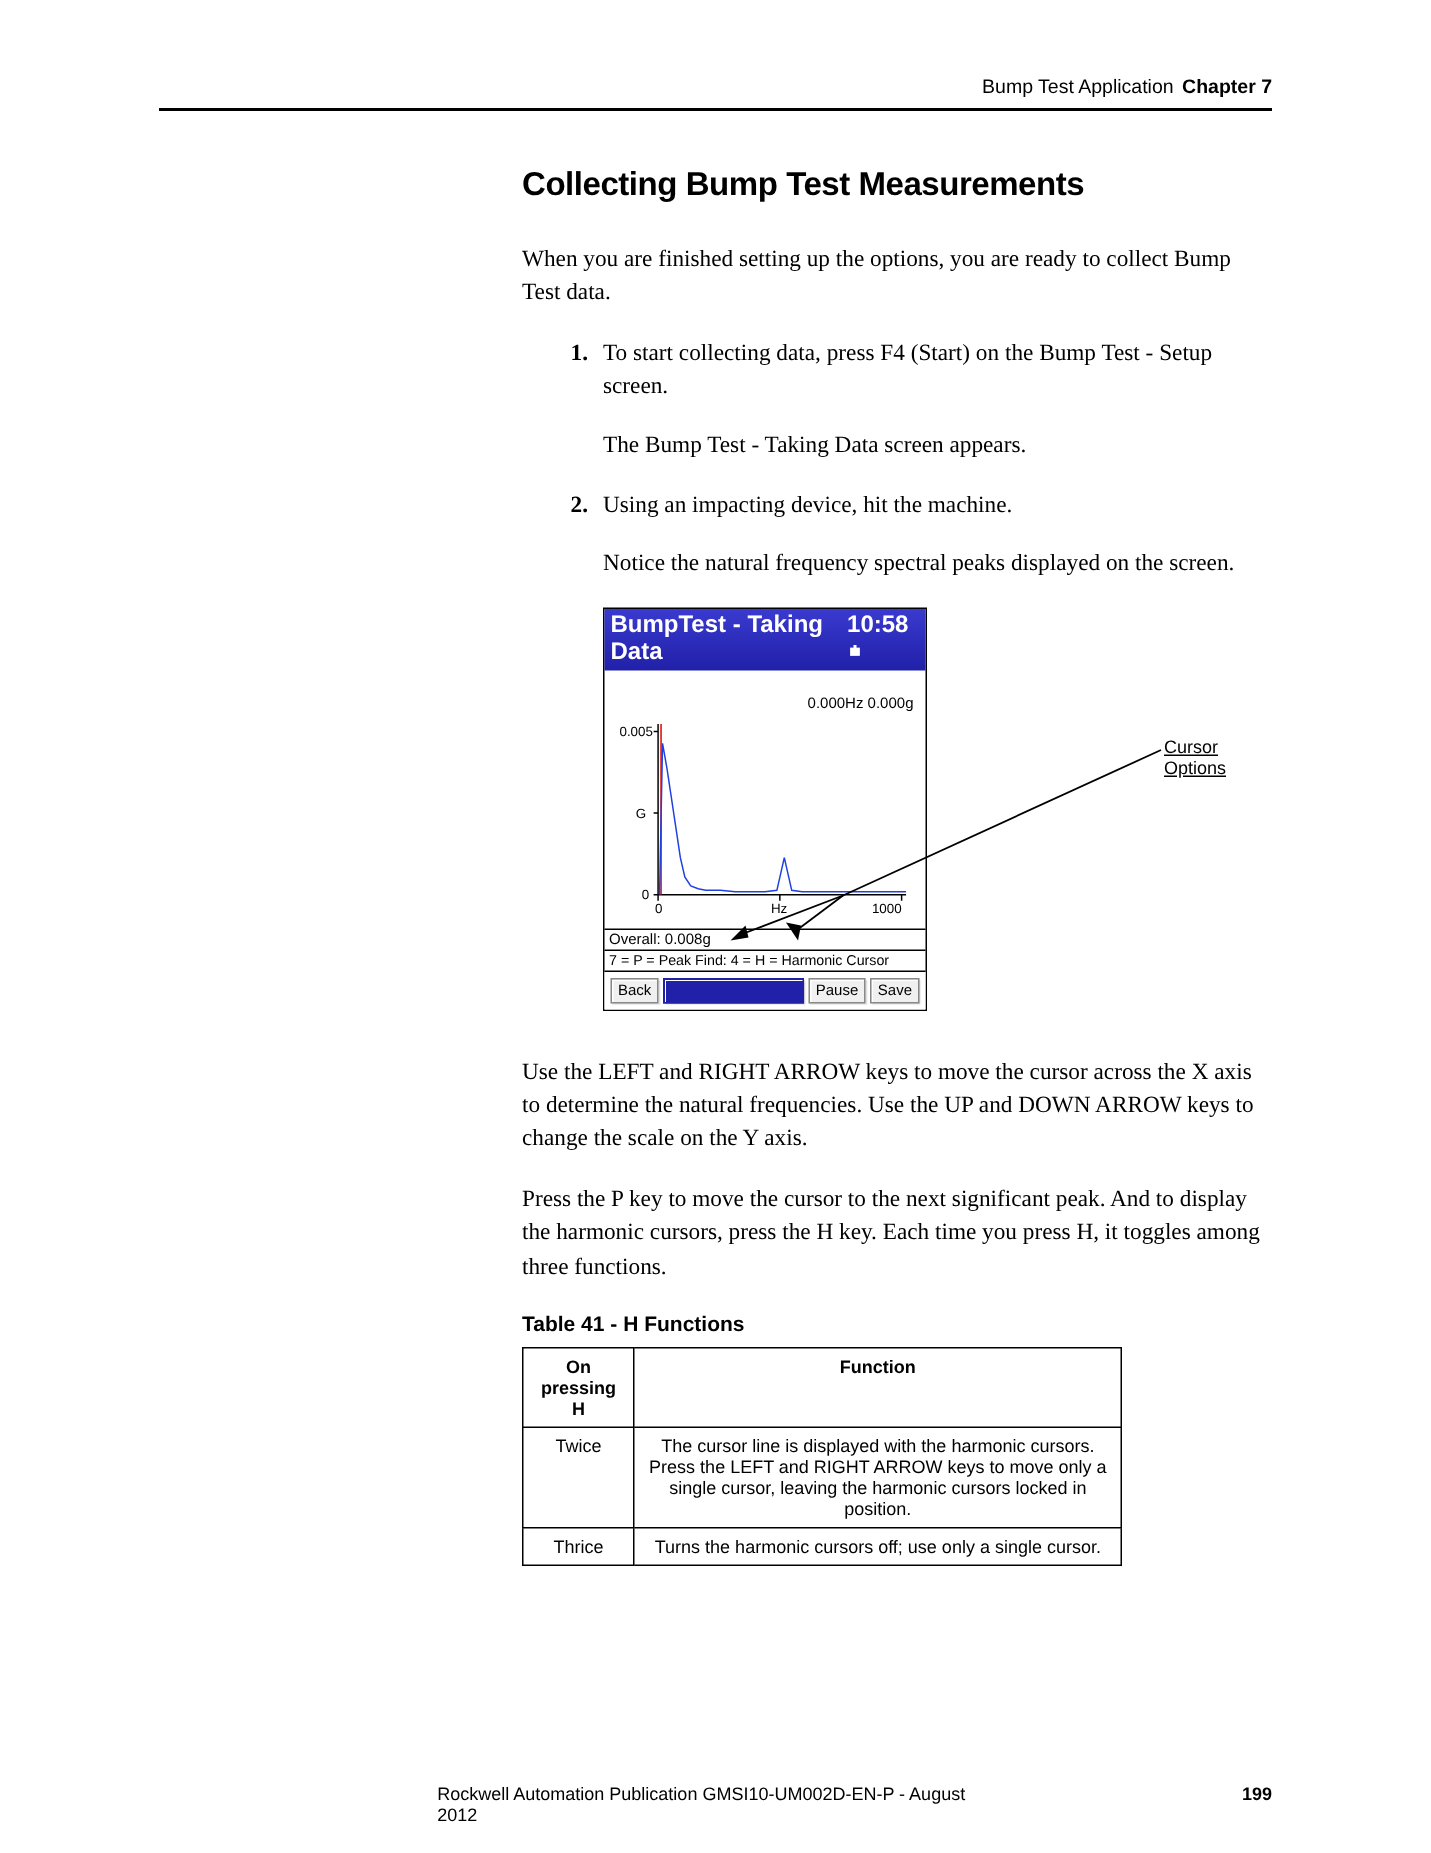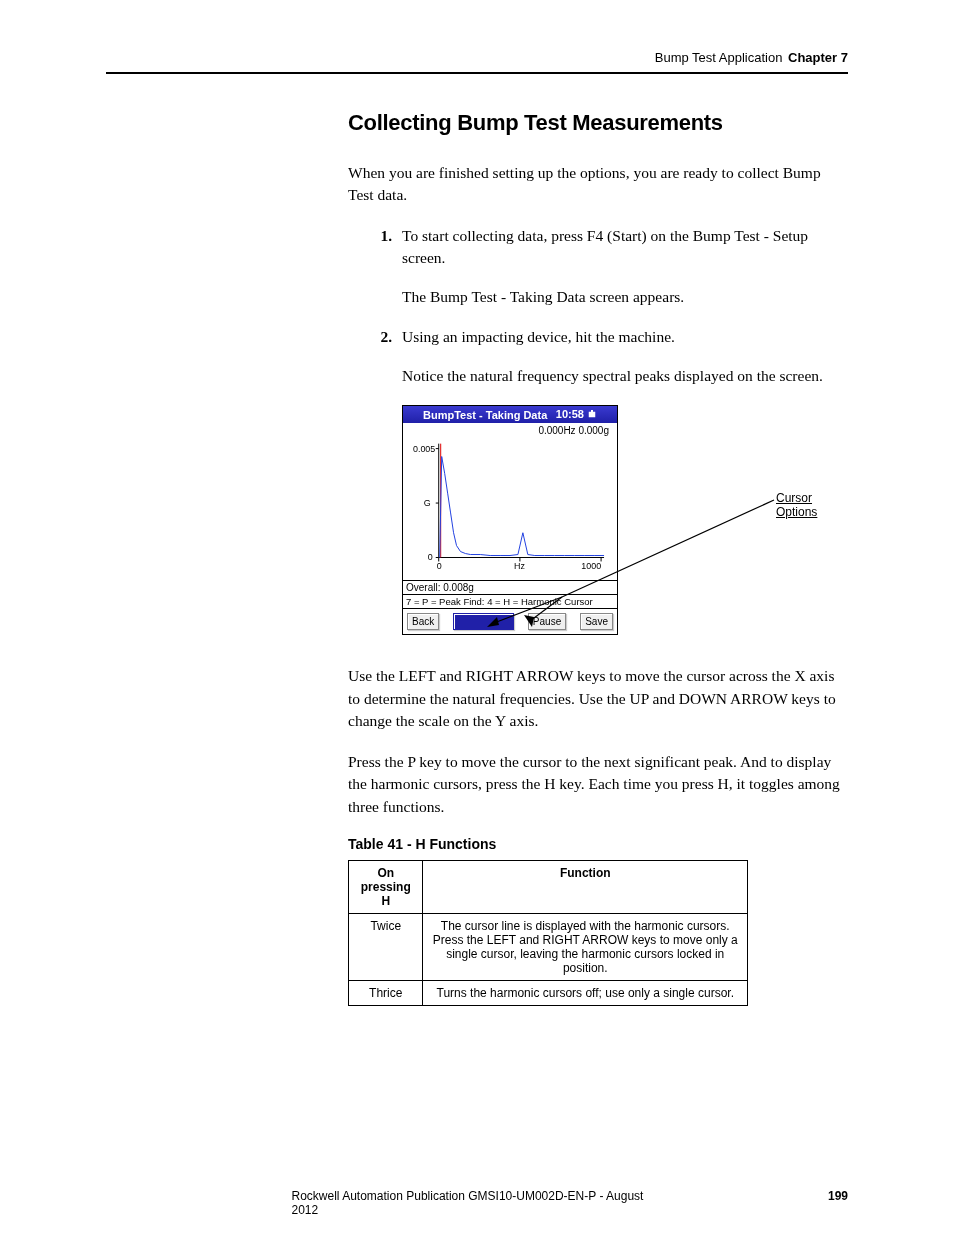--- a/index.html
+++ b/index.html
@@ -9,27 +9,27 @@
   .header .chap { font-weight:700; margin-left:2px; }
   .content { position:absolute; top:110px; left:348px; right:106px; }
   .h2 { font-family:"Helvetica Neue", Arial, sans-serif; font-weight:700; font-size:22px; font-stretch:condensed; margin-bottom:26px; letter-spacing:-0.3px; }
   .body-p { font-size:15.5px; line-height:1.45; margin-bottom:18px; }
   .step { display:flex; margin-left:20px; margin-bottom:16px; font-size:15.5px; line-height:1.45; }
   .step-num { font-weight:700; width:24px; flex-shrink:0; text-align:right; margin-right:10px; }
   .step-body { flex:1; }
   .step-sub { font-size:15.5px; line-height:1.45; margin-left:54px; margin-bottom:18px; margin-top:14px; }
   .figure-wrap { margin-left:54px; position:relative; margin-bottom:30px; }
   .device { width:214px; border:1px solid #000; background:#fff; font-family:Arial, sans-serif; }
-  .dev-title { background:linear-gradient(#3a3ad0,#2020a8); color:#fff; font-size:11px; font-weight:700; padding:2px 20px; display:flex; justify-content:space-between; align-items:center; }
-  .dev-readout { text-align:right; font-size:10px; padding:2px 8px 0 0; }
+  .dev-title { background:linear-gradient(#3a3ad0,#2020a8); color:#fff; font-size:16px; font-weight:700; padding:2px 4px; display:flex; justify-content:space-between; align-items:center; }
+  .dev-readout { text-align:right; font-size:10px; padding:17px 8px 0 0; }
   .dev-plot { position:relative; height:140px; margin:2px 8px 2px 8px; }
   .dev-plot svg { width:100%; height:100%; display:block; }
   .dev-overall { border:1px solid #000; border-left:0; border-right:0; font-size:10px; padding:1px 3px; }
   .dev-hint { border-bottom:1px solid #000; font-size:9.5px; padding:1px 3px; }
-  .dev-btns { display:flex; gap:14px; padding:4px; background:#fff; }
+  .dev-btns { display:flex; gap:3px; padding:4px; background:#fff; }
   .dev-btn { border:1px solid #888; background:#f0f0f0; font-size:10px; padding:2px 4px; box-shadow:inset 1px 1px 0 #fff, 1px 1px 1px rgba(0,0,0,0.2); }
   .dev-btn.blank { background:#2020a8; border-color:#2020a8; flex:1; }
   .callout-label { position:absolute; font-family:"Helvetica Neue", Arial, sans-serif; font-size:12px; font-stretch:condensed; }
   .table-title { font-family:"Helvetica Neue", Arial, sans-serif; font-weight:700; font-size:14px; font-stretch:condensed; margin-bottom:8px; }
   table.funcs { border-collapse:collapse; width:400px; font-family:"Helvetica Neue", Arial, sans-serif; font-size:12px; }
   table.funcs th, table.funcs td { border:1px solid #000; padding:5px 7px; vertical-align:top; text-align:center; }
   table.funcs th { font-weight:700; }
   .footer { position:absolute; bottom:32px; left:106px; right:106px; font-family:"Helvetica Neue", Arial, sans-serif; font-size:12px; display:flex; justify-content:space-between; }
   .footer .pg { font-weight:700; }
   .callout-svg { position:absolute; pointer-events:none; }

